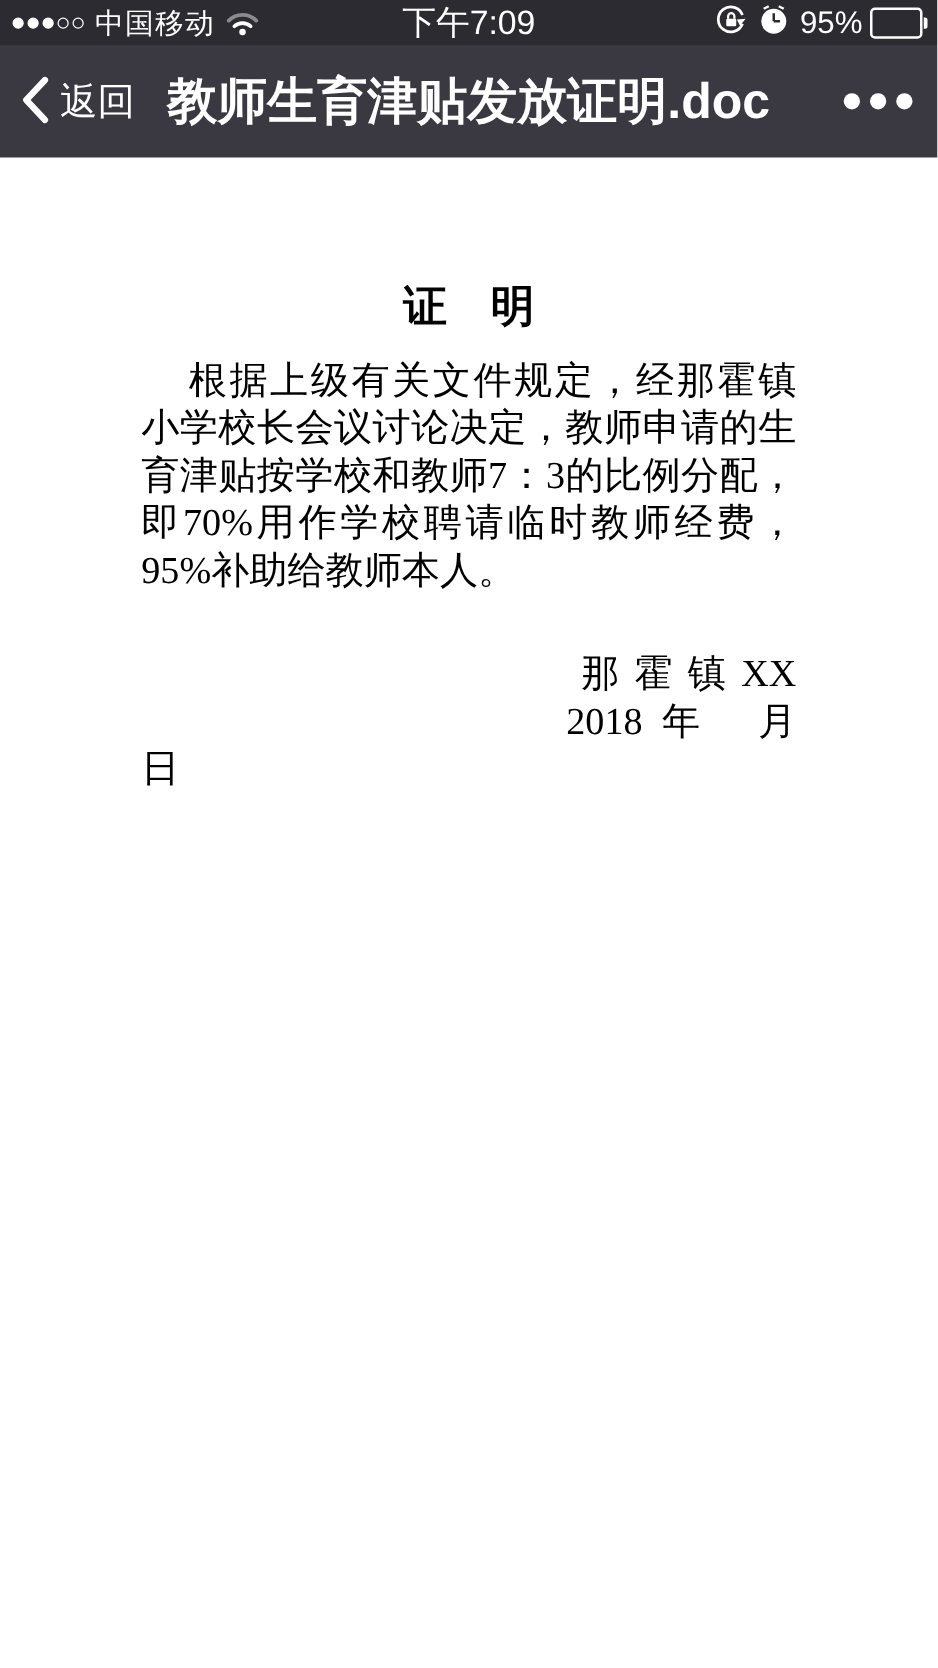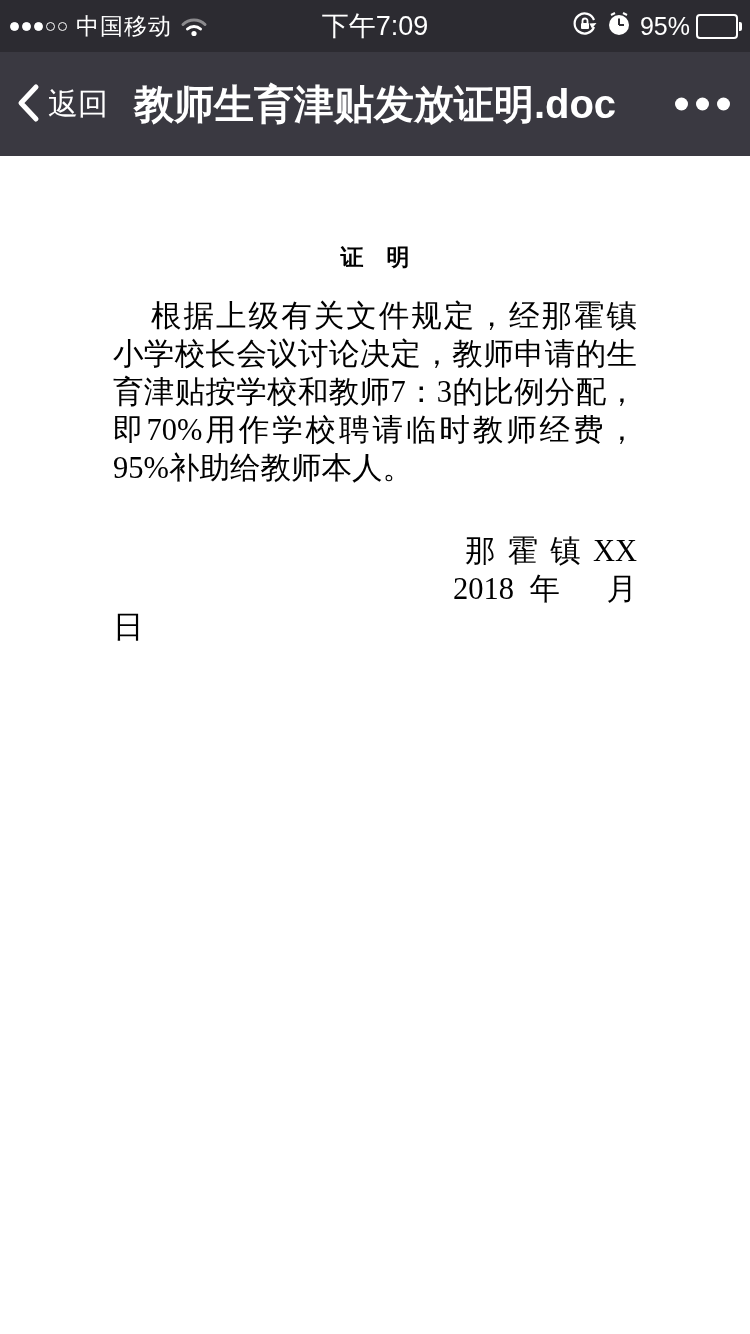--- a/index.html
+++ b/index.html
@@ -3,21 +3,21 @@
 <meta charset="utf-8">
 <style>
   html,body{margin:0;padding:0;}
   body{
     width:750px;height:1334px;overflow:hidden;background:#ffffff;
     font-family:"Liberation Sans","DejaVu Sans",sans-serif;
     position:relative;
   }
   
   .status-bar{
-    height:52px;background:#2c2b31;color:#ffffff;
+    height:36px;background:#2c2b31;color:#ffffff;
     display:flex;align-items:center;justify-content:space-between;
     position:relative;
   }
   .sb-left{display:flex;align-items:center;margin-left:10px;}
   .signal{display:flex;align-items:center;}
   .signal .dot{width:9px;height:9px;border-radius:50%;border:1.5px solid #fff;margin-right:3px;box-sizing:border-box;}
   .signal .dot.filled{background:#fff;}
   .carrier{font-size:23px;margin-left:6px;letter-spacing:1px;}
   .wifi{margin-left:8px;display:flex;align-items:flex-end;}
   .sb-time{
@@ -26,21 +26,21 @@
   }
   .sb-right{display:flex;align-items:center;margin-right:8px;}
   .sb-right>*{margin-left:9px;}
   .battery-pct{font-size:25px;}
   .battery{display:flex;align-items:center;margin-left:6px;}
   .battery .body{width:36px;height:19px;border:2px solid #fff;border-radius:4px;padding:1px;box-sizing:content-box;}
   .battery .fill{width:95%;height:100%;background:#fff;border-radius:2px;}
   .battery .nub{width:3px;height:9px;background:#fff;border-radius:0 2px 2px 0;margin-left:1px;}
   
   .nav-bar{
-    height:104px;background:#3a3941;color:#ffffff;
+    height:90px;background:#3a3941;color:#ffffff;
     display:flex;position:relative;
   }
   .back-btn{display:flex;align-items:center;margin-left:16px;cursor:pointer;background:none;border:none;color:#fff;padding:0;}
   .back-label{font-size:30px;margin-left:8px;font-family:"Liberation Sans","DejaVu Sans",sans-serif;}
   .nav-title{
     position:absolute;left:50%;top:50%;transform:translate(-50%,-50%);
     font-size:40px;font-weight:bold;white-space:nowrap;
   }
   .more-btn{
     position:absolute;right:14px;top:50%;transform:translateY(-50%);
@@ -48,22 +48,22 @@
   }
   .more-btn i{width:13px;height:13px;border-radius:50%;background:#fff;margin-left:8px;}
   .more-btn i:first-child{margin-left:0;}
   
   .doc{
     padding:83px 113px 40px 113px;
     font-family:"Liberation Serif","DejaVu Serif",serif;
     color:#000000;font-size:30.5px;line-height:38px;
   }
   .doc-heading{
-    font-size:23px;font-weight:bold;text-align:center;
-    margin:0 0 20px 0;line-height:38px;
+    font-size:35px;font-weight:bold;text-align:center;
+    margin:18px 0 20px 0;line-height:38px;
   }
   .doc p{margin:0;}
   .para{
     text-indent:38px;text-align:justify;text-justify:inter-character;
   }
   .sig-block{margin-top:45px;}
   .stretch-line{text-align:justify;text-align-last:justify;}
   .sig-line-1{padding-left:352px;}
   .date-line-1{padding-left:340px;}
 </style>

